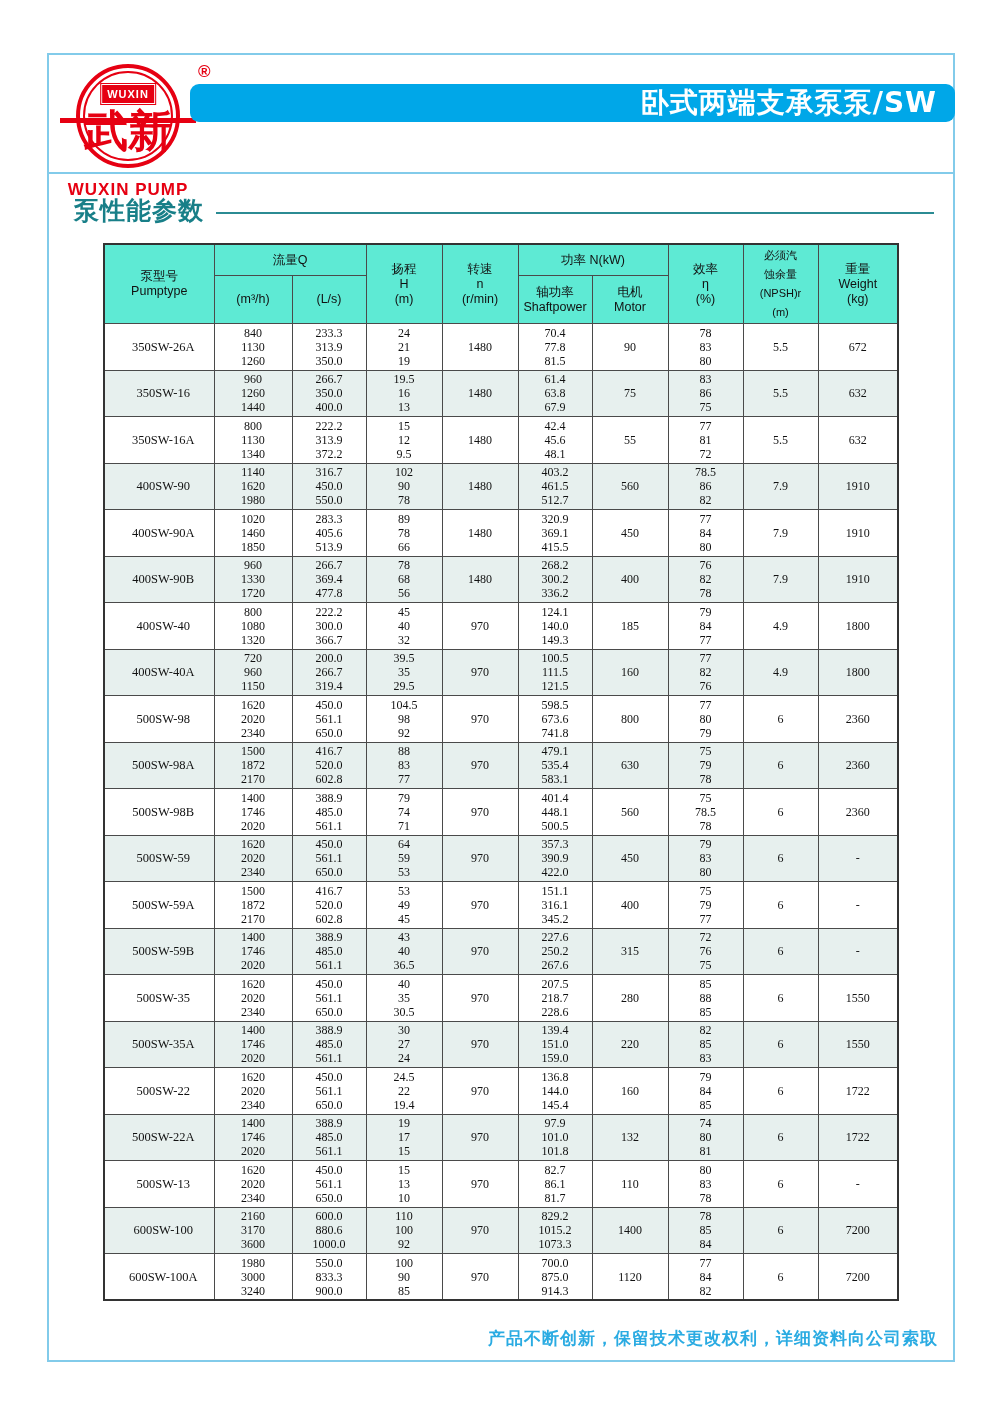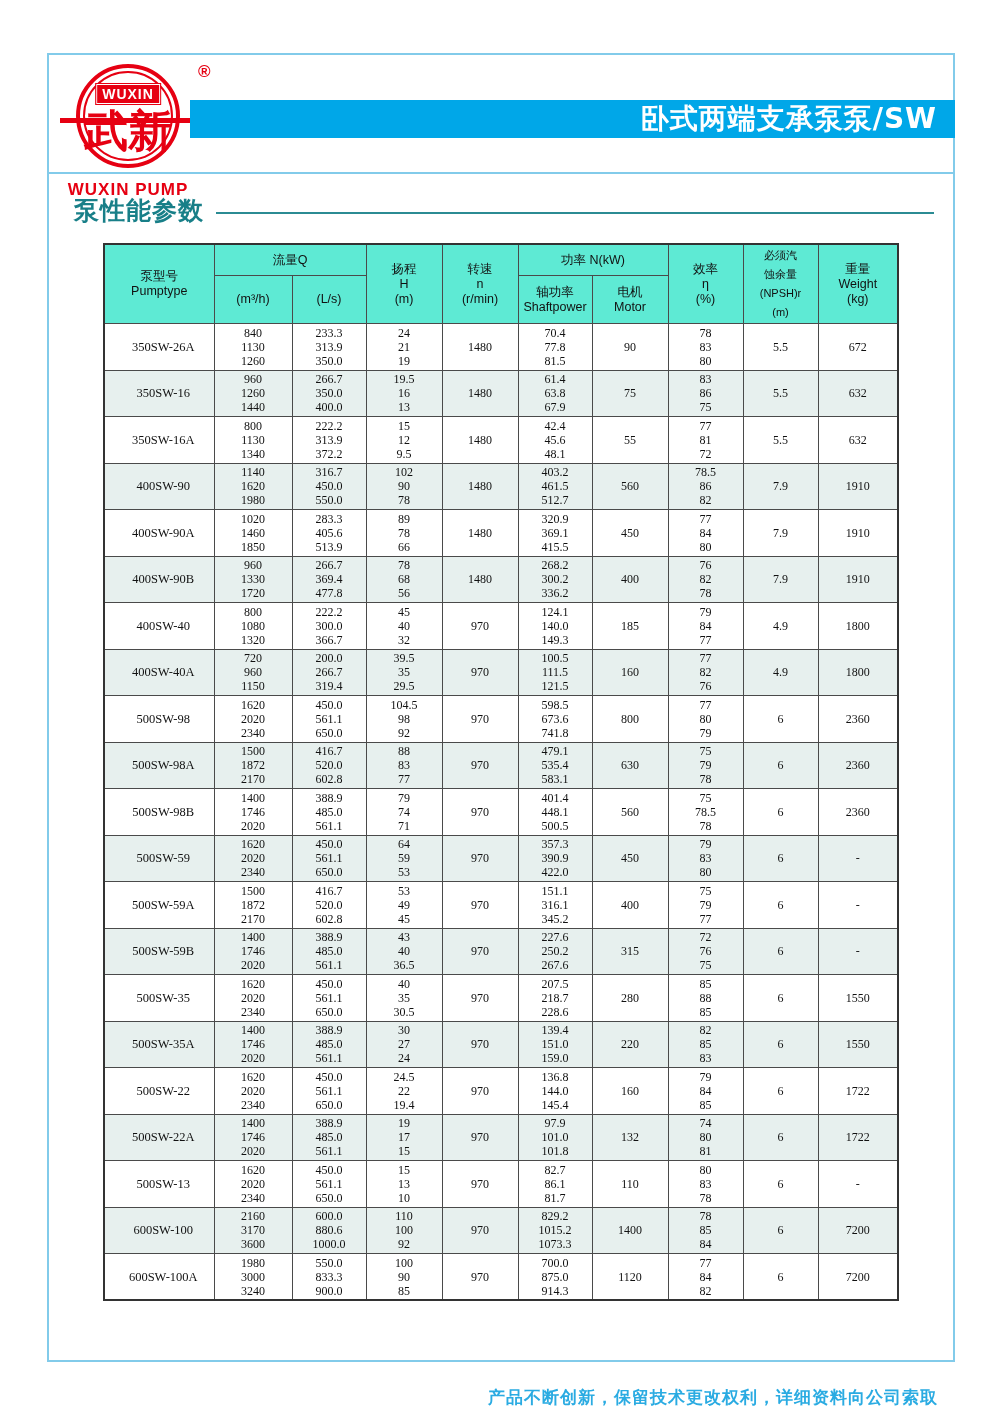--- a/index.html
+++ b/index.html
@@ -10,30 +10,30 @@
     border:2px solid #82cbea; background:#ffffff; }
 
   
   .logo-wrap { position:absolute; left:58px; top:60px; width:140px; text-align:center; }
   .logo-circle { position:relative; width:104px; height:104px; margin:4px auto 0;
     border:4px solid #e60012; border-radius:50%; background:#fff; }
   .logo-circle .inner-ring { position:absolute; left:3px; top:3px; right:3px; bottom:3px;
     border:2px solid #e60012; border-radius:50%; }
   .logo-hline { position:absolute; left:-20px; right:-20px; top:50px; height:5px; background:#e60012; }
   .logo-box { position:absolute; left:50%; top:16px; transform:translateX(-50%);
-    background:#e60012; color:#fff; font-weight:bold; font-size:14px; line-height:18px;
+    background:#e60012; color:#fff; font-weight:bold; font-size:11px; line-height:18px;
     padding:0 5px; border:1px solid #fff; outline:1px solid #e60012; letter-spacing:1px; }
   .logo-cn { position:absolute; left:50%; top:34px; transform:translateX(-50%);
     color:#e60012; font-size:44px; font-weight:bold; white-space:nowrap;
     font-family:"DejaVu Sans", sans-serif; }
   .logo-reg { position:absolute; left:118px; top:-6px; color:#e60012; font-size:17px; font-weight:bold; }
   .logo-caption { margin-top:12px; color:#e60012; font-weight:bold; font-size:17px; letter-spacing:1px; }
 
-  .title-band { position:absolute; left:190px; top:100px; width:765px; height:38px;
-    background:#00a7e8; color:#ffffff; text-align:right; }
+  .title-band { position:absolute; left:190px; top:84px; width:765px; height:38px;
+    background:#00a7e8; color:#ffffff; text-align:right;border-radius:9px; }
   .title-band .t { line-height:38px; padding-right:18px; font-size:28px; font-weight:bold;
     letter-spacing:1px; font-family:"DejaVu Sans", sans-serif; }
 
   .header-underline { position:absolute; left:49px; top:172px; width:904px; height:2px; background:#82cbea; }
 
   
   .section-title { position:absolute; left:74px; top:194px; width:860px; display:flex; align-items:center; }
   .section-title .cn { color:#187f88; font-size:25px; font-weight:bold; letter-spacing:1px; }
   .section-title .en { color:#187f88; font-size:20px; font-weight:bold; margin-left:14px;
     font-family:"DejaVu Sans Mono", monospace; white-space:nowrap; }
@@ -59,21 +59,21 @@
     font-weight:normal; font-size:12.5px; line-height:15px; }
   table.pump thead tr.hr1 { height:28px; }
   table.pump thead tr.hr2 { height:42px; }
   table.pump thead th.npsh-h { font-size:11px; line-height:19px; }
   table.pump tbody tr { height:46.5px; background:#ffffff; }
   table.pump tbody tr.alt { background:#e7f0ee; }
   table.pump tbody td { font-size:12px; line-height:14px; }
   table.pump tbody td.pt { font-size:12.5px;padding-left:10px; }
 
   
-  .footer-note { position:absolute; right:62px; top:1386px; color:#2aabe2; font-size:17px;
+  .footer-note { position:absolute; right:62px; top:1327px; color:#2aabe2; font-size:17px;
     letter-spacing:1px; font-weight:bold; }
 </style>
 </head>
 <body>
 
 <div class="page-frame"></div>
 
 <div class="logo-wrap">
   <div class="logo-circle">
     <div class="inner-ring"></div>

